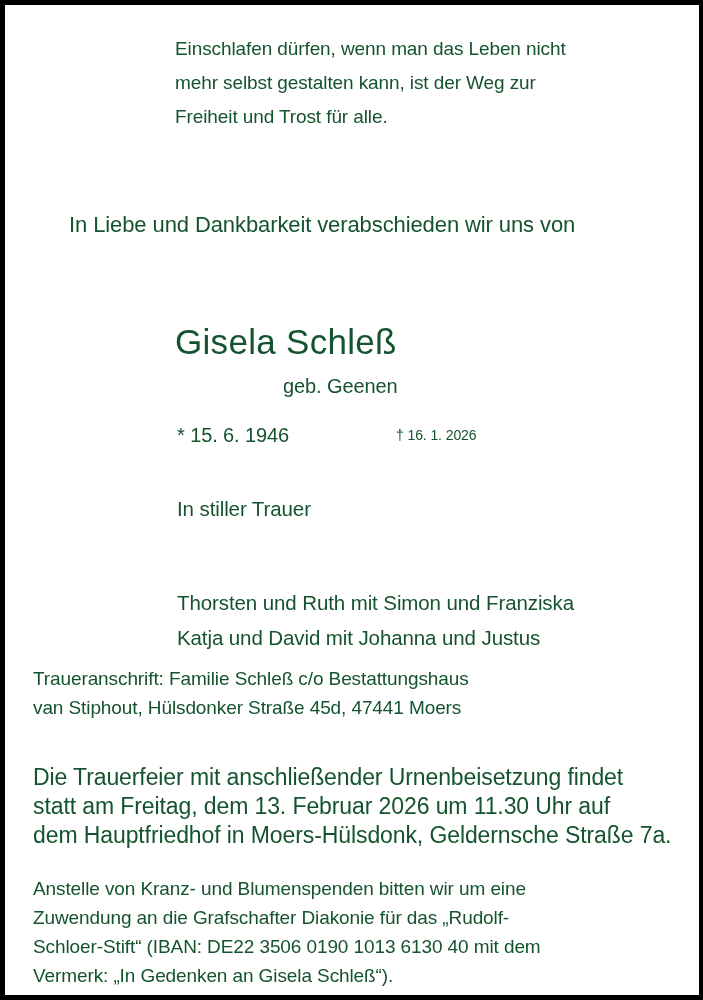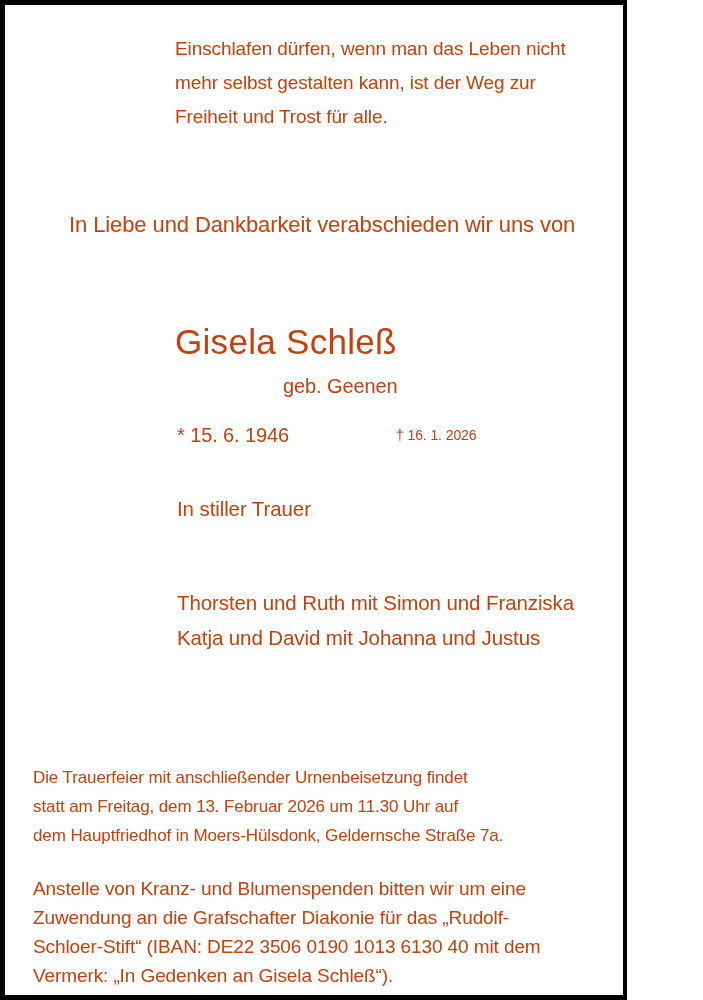--- a/index.html
+++ b/index.html
@@ -1,39 +1,39 @@
 <!DOCTYPE html>
 <html><head>
 <meta charset="utf-8">
 <style>
   html, body { margin: 0; padding: 0; background: #ffffff; }
   body { width: 703px; height: 1000px; overflow: hidden; }
   .frame {
     position: absolute; left: 0; top: 0;
-    width: 627px; height: 1000px;
+    width: 703px; height: 1000px;
     box-sizing: border-box;
     border-top: 5px solid #000;
     border-left: 5px solid #000;
     border-right: 4px solid #000;
     border-bottom: 5px solid #000;
     background: #fff;
     font-family: "Liberation Sans", sans-serif;
-    color: #c2410c;
+    color: #14532d;
   }
   .t { position: absolute; white-space: nowrap; font-size: 20.5px; line-height: 33px; letter-spacing: -0.1px; }
   .motto { left: 170px; top: 27px; font-size: 19px; line-height: 34px; }
   .intro { left: 28px; top: 203px; font-size: 22px; line-height: 33px; margin-left: 36px; }
   .name { left: 170px; top: 307px; font-size: 35px; line-height: 60px; letter-spacing: 0.3px; }
   .nee { left: 278px; top: 367px; font-size: 20px; line-height: 28px; }
   .born { left: 172px; top: 416px; font-size: 20px; line-height: 28px; }
   .died { left: 391px; top: 416px; font-size: 14px; line-height: 28px; }
   .trauer { left: 172px; top: 488px; font-size: 20.5px; line-height: 32px; }
   .family { left: 172px; top: 536px; font-size: 20.5px; line-height: 35px; margin-top: 44px; }
   .address { left: 28px; top: 659px; font-size: 19px; line-height: 29px; }
-  .ceremony { left: 28px; top: 758px; font-size: 17px; line-height: 29px; }
+  .ceremony { left: 28px; top: 758px; font-size: 23px; line-height: 29px; }
   .donation { left: 28px; top: 857px; font-size: 19px; line-height: 29px; margin-top: 12px; }
   .line { display: block; }
 </style>
 </head>
 <body>
 
 <div class="frame">
 
   <div class="t motto">
     <span class="line">Einschlafen dürfen, wenn man das Leben nicht</span>
@@ -49,20 +49,24 @@
   <div class="t nee">geb. Geenen</div>
   <div class="t born">* 15. 6. 1946</div>
   <div class="t died">† 16. 1. 2026</div>
 
   <div class="t trauer">In stiller Trauer</div>
   <div class="t family">
     <span class="line">Thorsten und Ruth mit Simon und Franziska</span>
     <span class="line">Katja und David mit Johanna und Justus</span>
   </div>
 
+  <div class="t address">
+    <span class="line">Traueranschrift: Familie Schleß c/o Bestattungshaus</span>
+    <span class="line">van Stiphout, Hülsdonker Straße 45d, 47441 Moers</span>
+  </div>
 
   <div class="t ceremony">
     <span class="line">Die Trauerfeier mit anschließender Urnenbeisetzung findet</span>
     <span class="line">statt am Freitag, dem 13. Februar 2026 um 11.30 Uhr auf</span>
     <span class="line">dem Hauptfriedhof in Moers-Hülsdonk, Geldernsche Straße 7a.</span>
   </div>
 
   <div class="t donation">
     <span class="line">Anstelle von Kranz- und Blumenspenden bitten wir um eine</span>
     <span class="line">Zuwendung an die Grafschafter Diakonie für das „Rudolf-</span>

